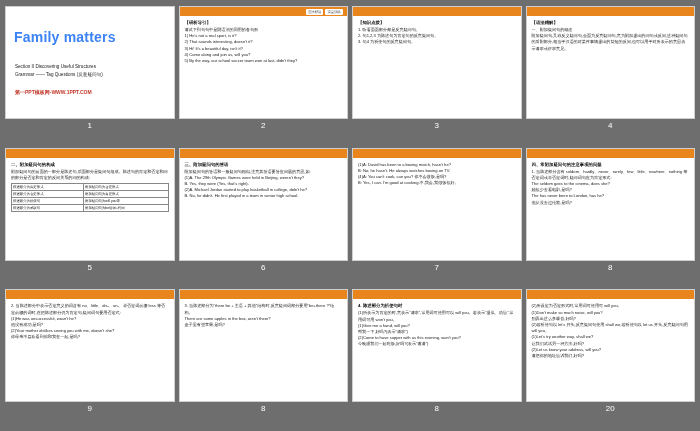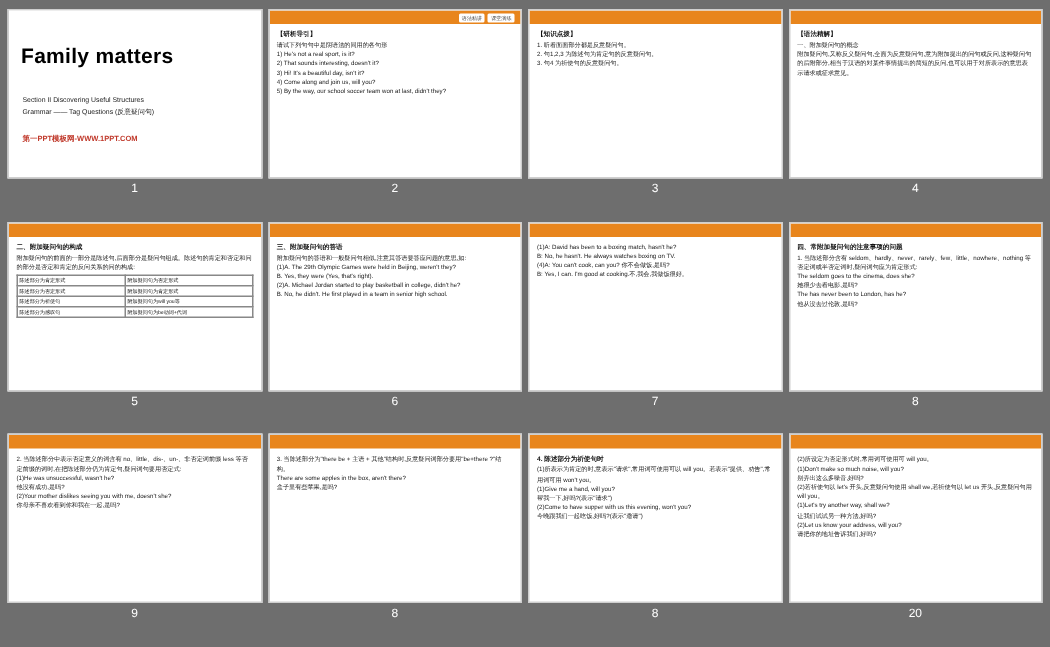--- a/index.html
+++ b/index.html
@@ -58,21 +58,21 @@
     width: 100%;
     height: 7px;
     background: #ffffff;
   }
   .s1 .title {
     position: absolute;
     left: 8px;
     top: 22px;
     font-size: 14px;
     font-weight: bold;
-    color: #000000;
+    color: #3b82f6;
     letter-spacing: 0.2px;
   }
   .s1 .sub1 {
     position: absolute;
     left: 9px;
     top: 56px;
     font-size: 4.6px;
     color: #222;
     line-height: 7px;
   }

